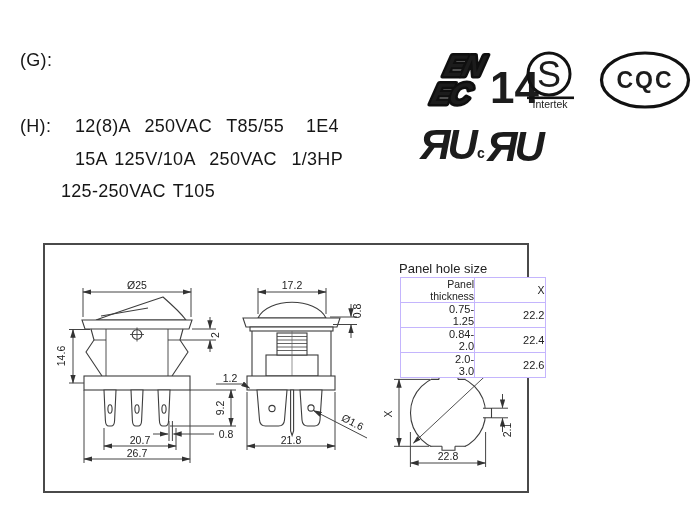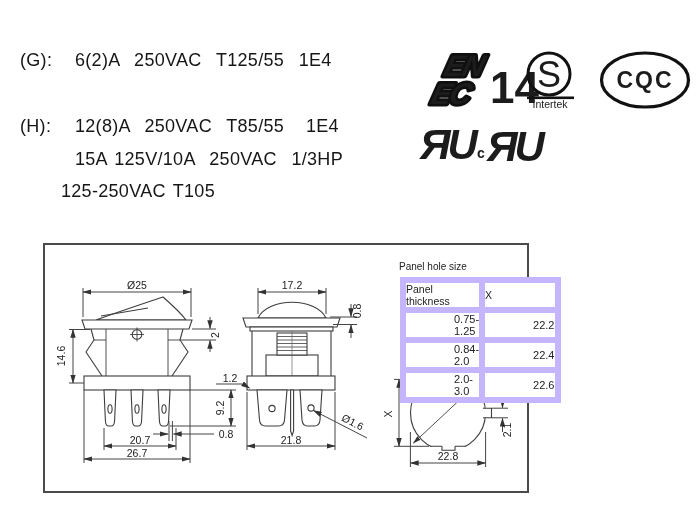--- a/index.html
+++ b/index.html
@@ -3,36 +3,35 @@
 <meta charset="utf-8">
 <style>
   html,body{margin:0;padding:0;background:#fff;}
   .page{position:relative;width:700px;height:519px;background:#fff;overflow:hidden;
         font-family:"Liberation Sans",sans-serif;color:#141414;}
   .ratings-label,.ratings-text{position:absolute;font-size:18px;letter-spacing:.3px;
         word-spacing:2px;white-space:pre;color:#161616;}
   .overlay{position:absolute;left:0;top:0;width:700px;height:519px;}
   svg text{font-family:"Liberation Sans",sans-serif;fill:#1c1c1c;}
   .dim{font-size:10.5px;}
-  .pht-title{position:absolute;left:399px;top:261px;font-size:10px;color:#222;}
+  .pht-title{position:absolute;left:399px;top:261px;font-size:13px;color:#222;}
   table.pht{position:absolute;left:400px;top:277px;border-collapse:collapse;
         font-size:11px;color:#222;background:#fff;}
-  table.pht th,table.pht td{border:6px solid #c4b5fd;text-align:left;font-weight:normal;
+  table.pht th,table.pht td{border:1px solid #c4b5fd;text-align:right;font-weight:normal;
         padding:0;}
   table.pht th{height:19px;font-size:10.5px;}
   table.pht td{height:15px;padding-left:48px;}
   .c1{width:67px;} .c2{width:42px;}
 </style>
 </head>
 <body>
 
 <div class="page">
 
   <div class="ratings-label" style="left:20px;top:50px">(G):</div>
-  <div class="ratings-text" style="left:75px;top:50px">6(2)A  250VAC  T125/55  1E4</div>
   <div class="ratings-label" style="left:20px;top:116px">(H):</div>
   <div class="ratings-text" style="left:75px;top:116px">12(8)A  250VAC  T85/55   1E4</div>
   <div class="ratings-text" style="left:75px;top:149px">15A 125V/10A  250VAC  1/3HP</div>
   <div class="ratings-text" style="left:61px;top:181px">125-250VAC T105</div>
 
   <svg class="overlay" viewBox="0 0 700 519">
     <defs>
       <marker id="arr" viewBox="0 0 10 6" refX="9.2" refY="3" markerWidth="9" markerHeight="5.4" orient="auto-start-reverse">
           <path d="M0,0 L10,3 L0,6 Z" fill="#333"></path>
         </marker>

